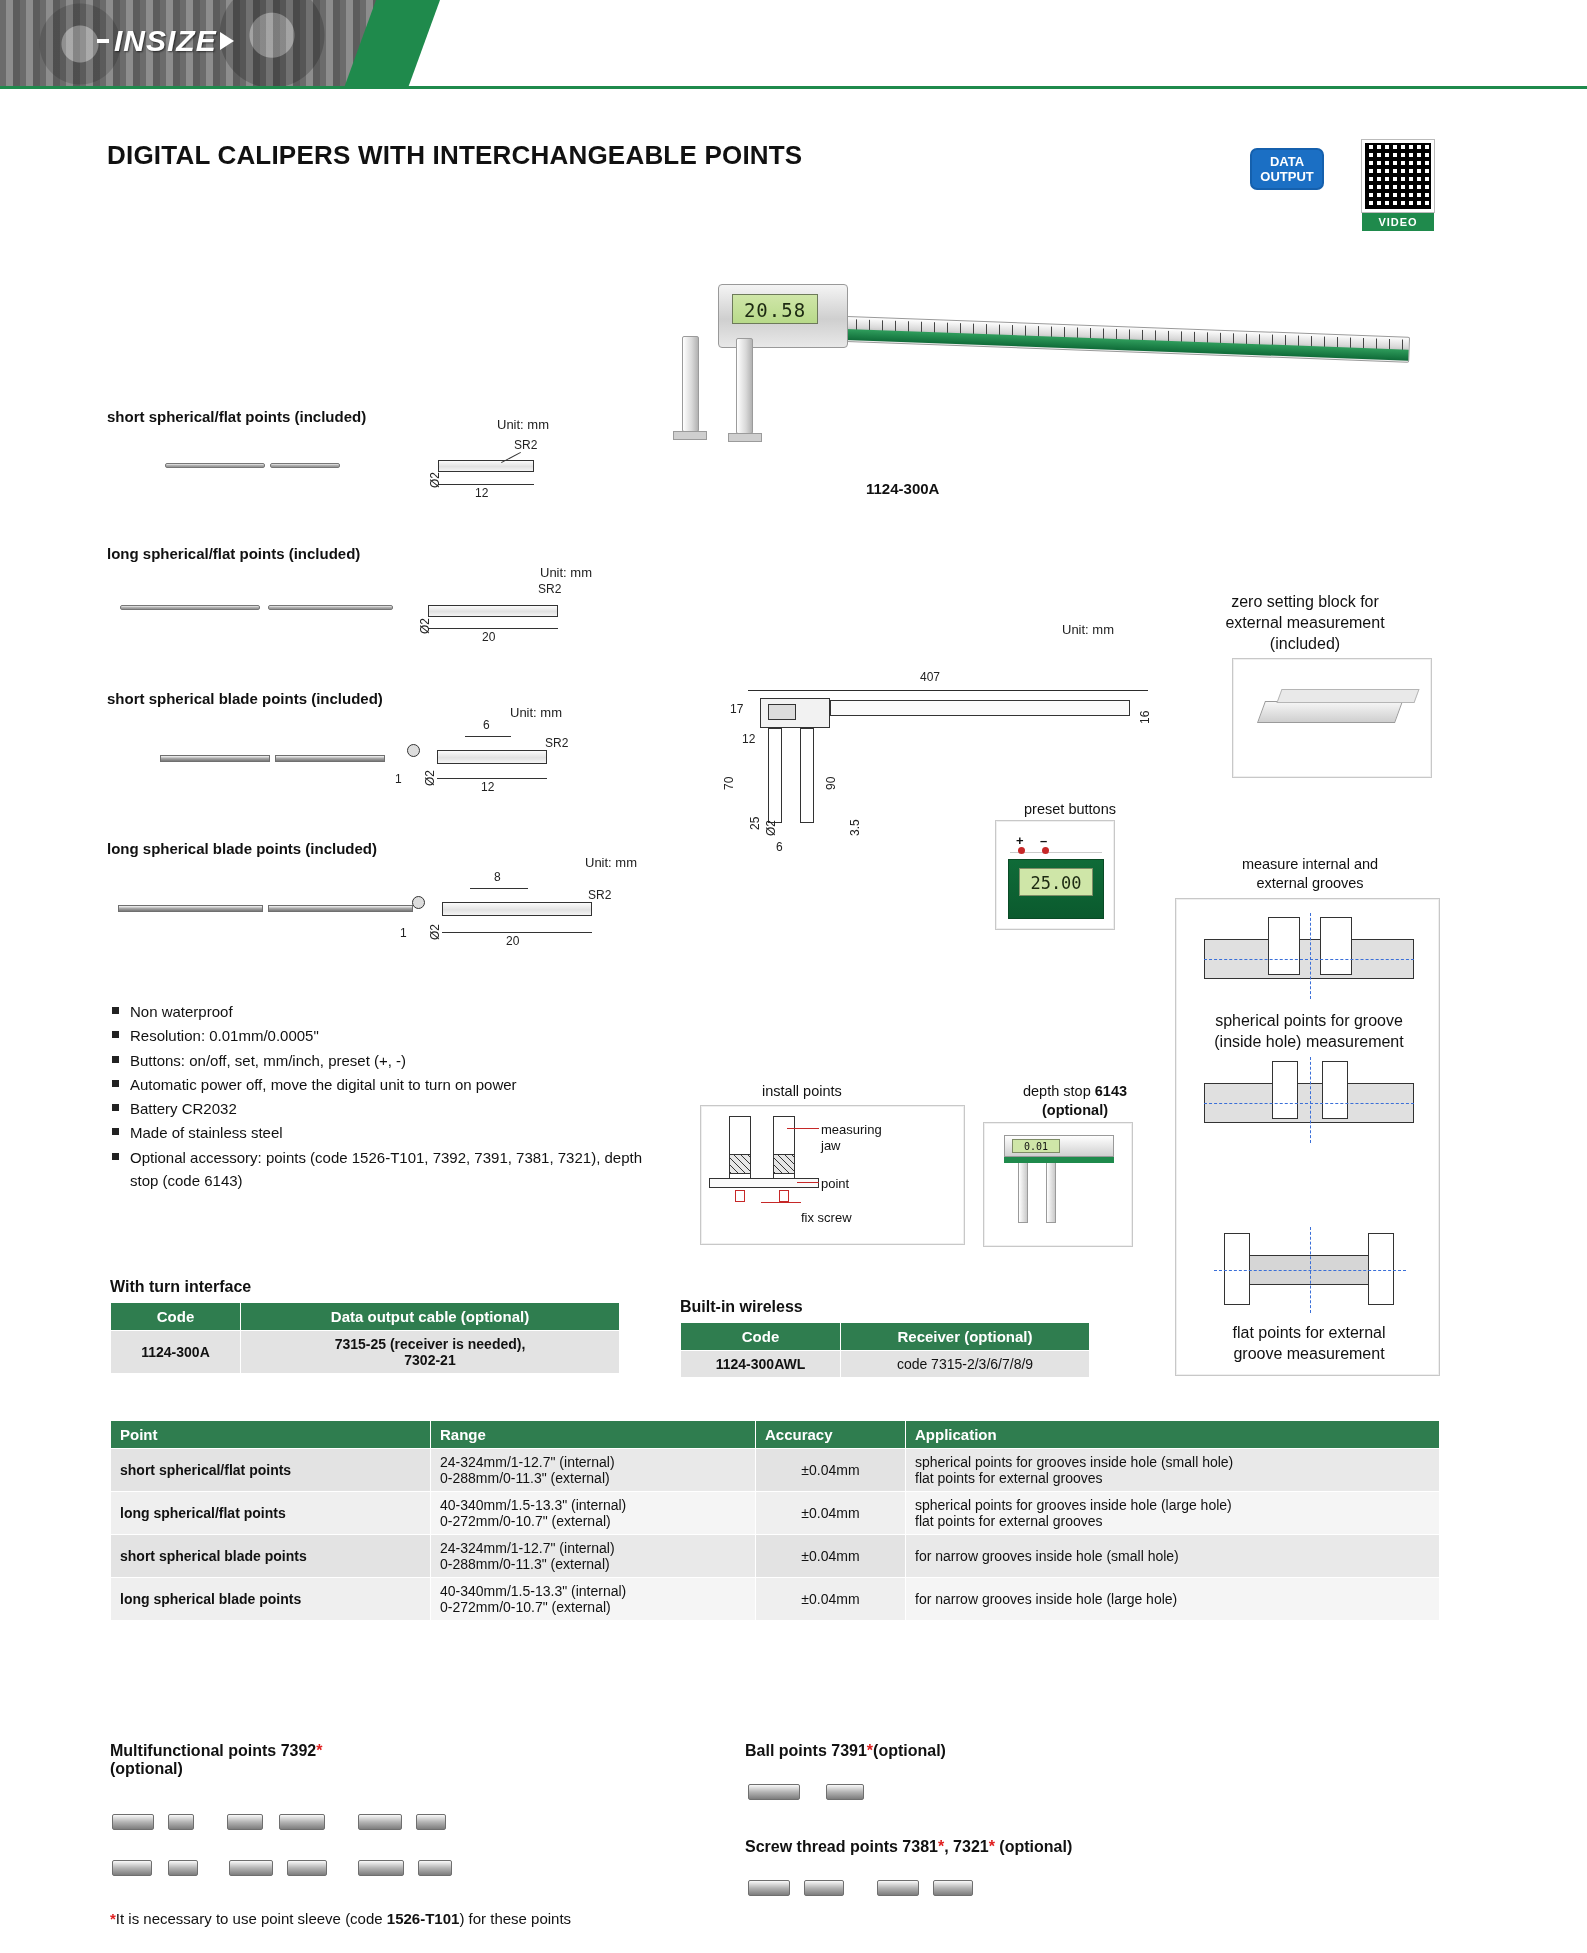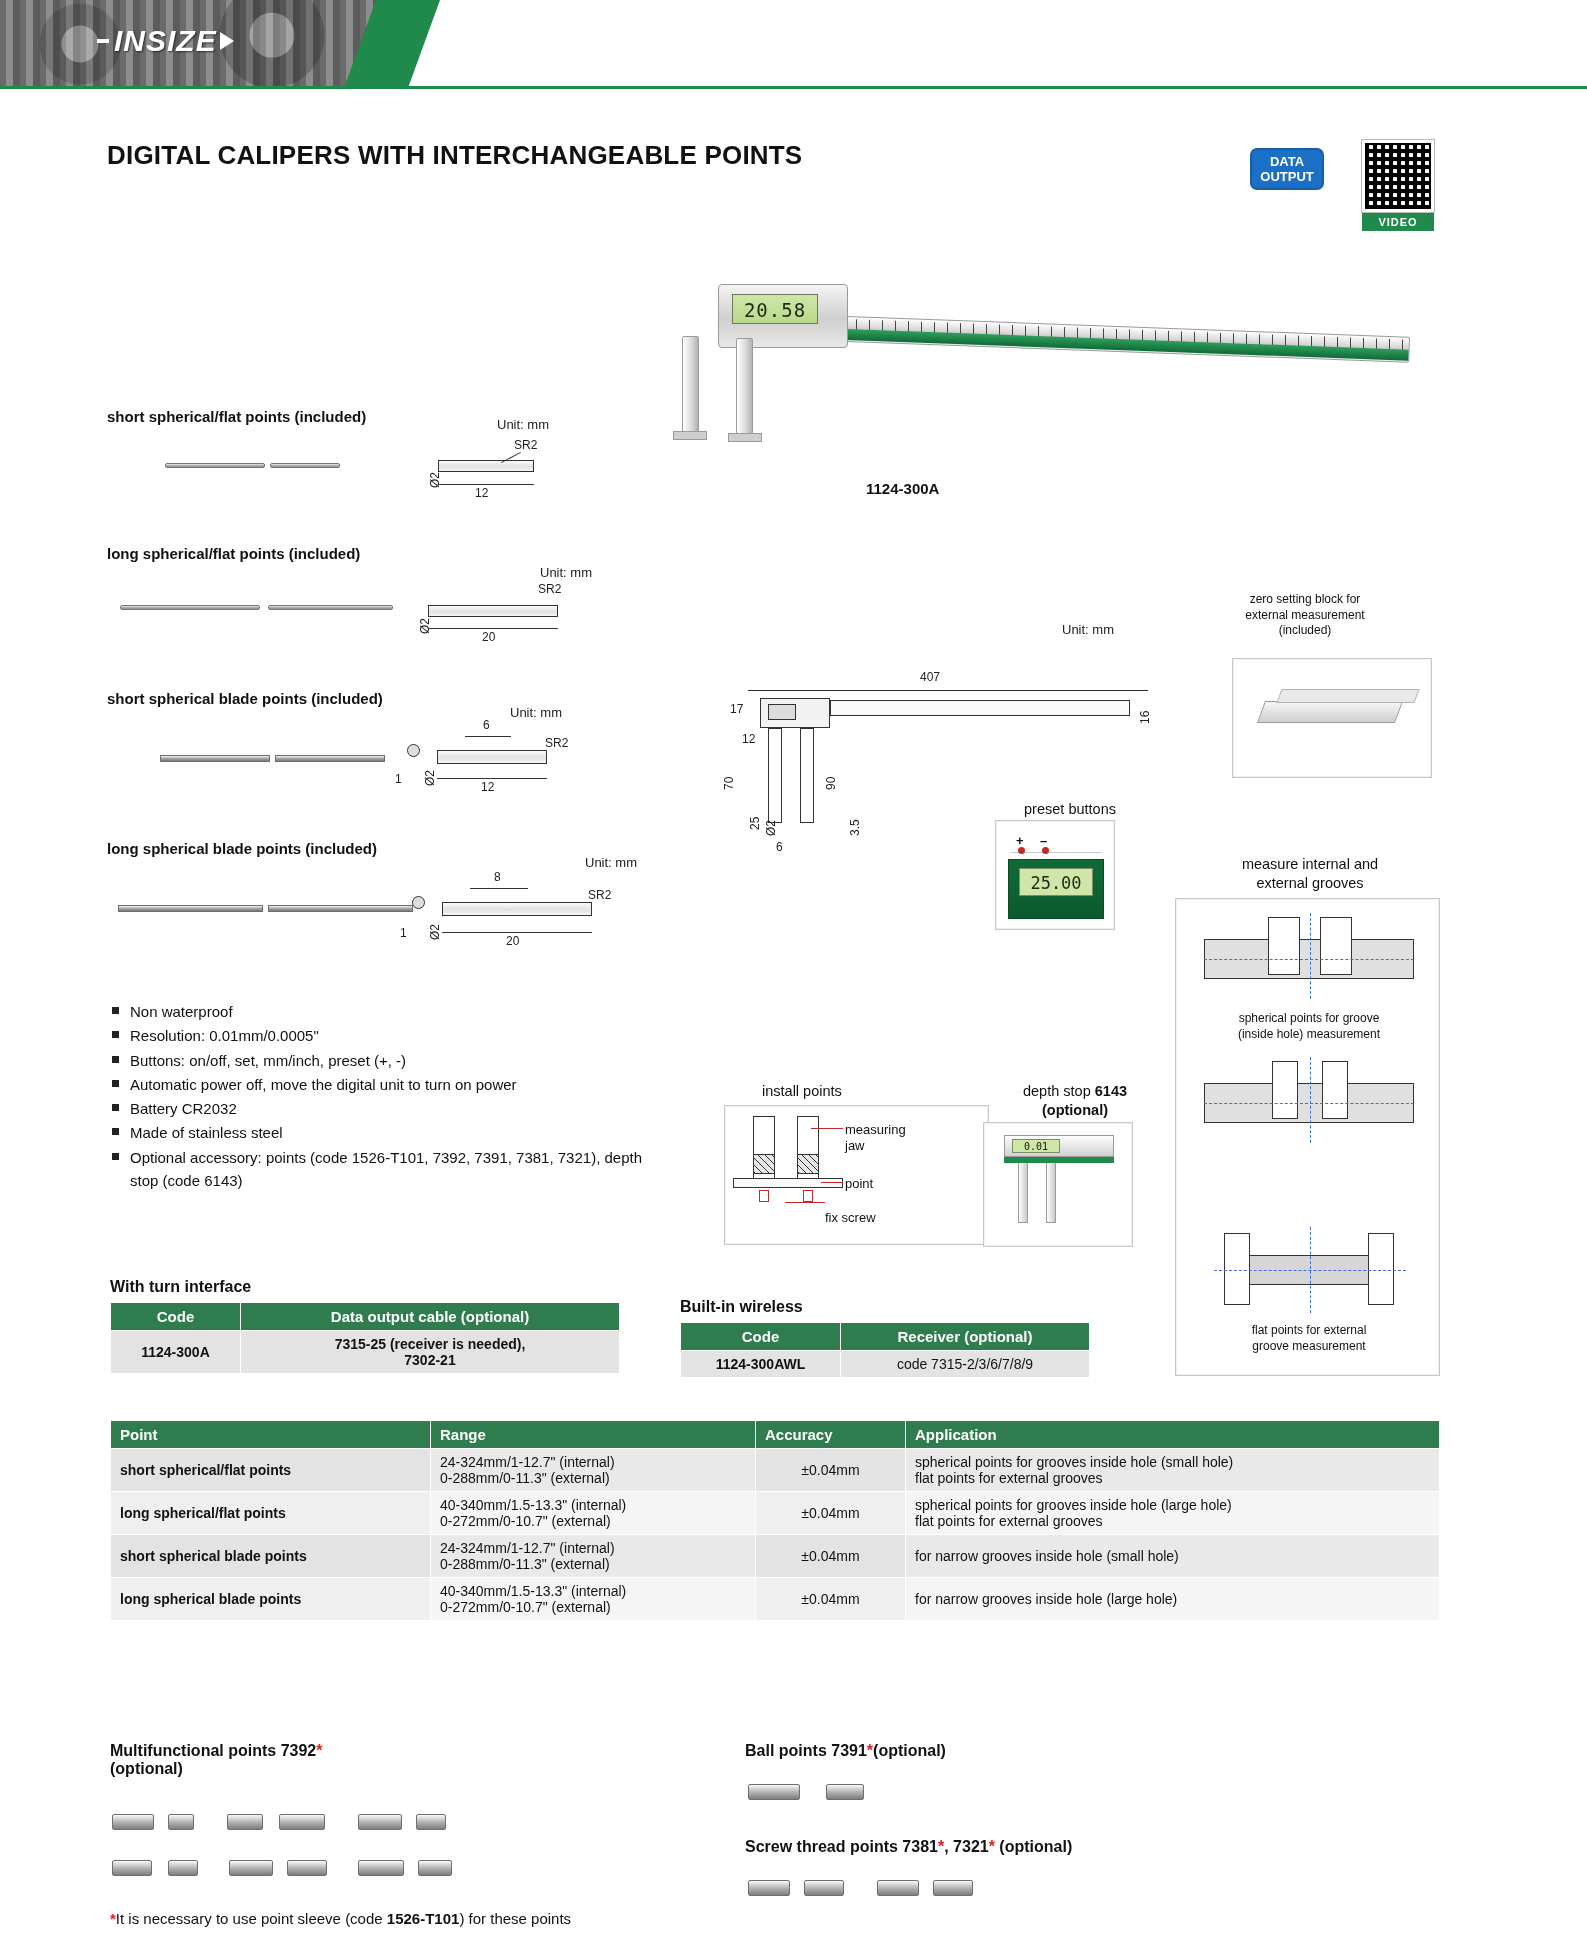--- a/index.html
+++ b/index.html
@@ -203,21 +203,21 @@
 
   .grooveimg { position:absolute; }
   .gi-rect { position:absolute; background:#fff; border:1px solid #333; }
   .gi-hatch {
     position:absolute;
     background: repeating-linear-gradient(45deg,#333 0 1px, #e6e6e6 1px 5px);
     border:1px solid #333;
   }
   .gi-dash { position:absolute; border-top:1px dashed #3a6fd8; }
   .gi-dashv { position:absolute; border-left:1px dashed #3a6fd8; }
-  .cap-small { font-size:12px; text-align:center; line-height:1.3; }
+  .cap-small { font-size:16px; text-align:center; line-height:1.3; }
 </style>
 </head>
 <body>
 
 <div class="header">
   <div class="header-photo"></div>
   <div class="header-green"></div>
   <div class="logo-box">
     <span class="bar"></span>
     <span>INSIZE</span>
@@ -364,21 +364,21 @@
     <span class="abs" style="left:30px; top:2px; font-size:13px; font-weight:bold;">–</span>
     <span class="abs" style="left:8px; top:16px; width:7px; height:7px; border-radius:50%; background:#c62828;"></span>
     <span class="abs" style="left:32px; top:16px; width:7px; height:7px; border-radius:50%; background:#c62828;"></span>
   </div>
   <div class="abs" style="left:12px; top:38px; width:96px; height:60px; background:linear-gradient(180deg,#0f6b38,#0b5a2e); border:1px solid #0a4a26;">
     <div class="abs" style="left:10px; top:8px; width:74px; height:28px; background:#cfe6a8; border:1px solid #7e8c66; color:#1d2a12; font-family:'DejaVu Sans Mono', monospace; font-size:17px; text-align:center; line-height:28px;">25.00</div>
   </div>
 </div>
 
 <div class="abs" style="left:762px; top:1083px; font-size:14.5px;">install points</div>
-<div class="panel" style="left:724px; top:1105px; width:265px; height:140px;padding-left:28px;">
+<div class="panel" style="left:700px; top:1105px; width:265px; height:140px;padding-left:28px;">
   <div class="abs" style="left:28px; top:10px; width:22px; height:72px; border:1px solid #333; background:#fff;"></div>
   <div class="abs" style="left:72px; top:10px; width:22px; height:72px; border:1px solid #333; background:#fff;"></div>
   <div class="gi-hatch" style="left:28px; top:48px; width:22px; height:20px;"></div>
   <div class="gi-hatch" style="left:72px; top:48px; width:22px; height:20px;"></div>
   <div class="abs" style="left:8px; top:72px; width:110px; height:10px; border:1px solid #333; background:#fafafa;"></div>
   <div class="abs" style="left:34px; top:84px; width:10px; height:12px; border:1px solid #c62828;"></div>
   <div class="abs" style="left:78px; top:84px; width:10px; height:12px; border:1px solid #c62828;"></div>
   <div class="abs" style="left:120px; top:16px; font-size:13px; color:#111; line-height:1.25; white-space:pre-line;">measuring
 jaw</div>
   <div class="abs" style="left:120px; top:70px; font-size:13px;">point</div>

